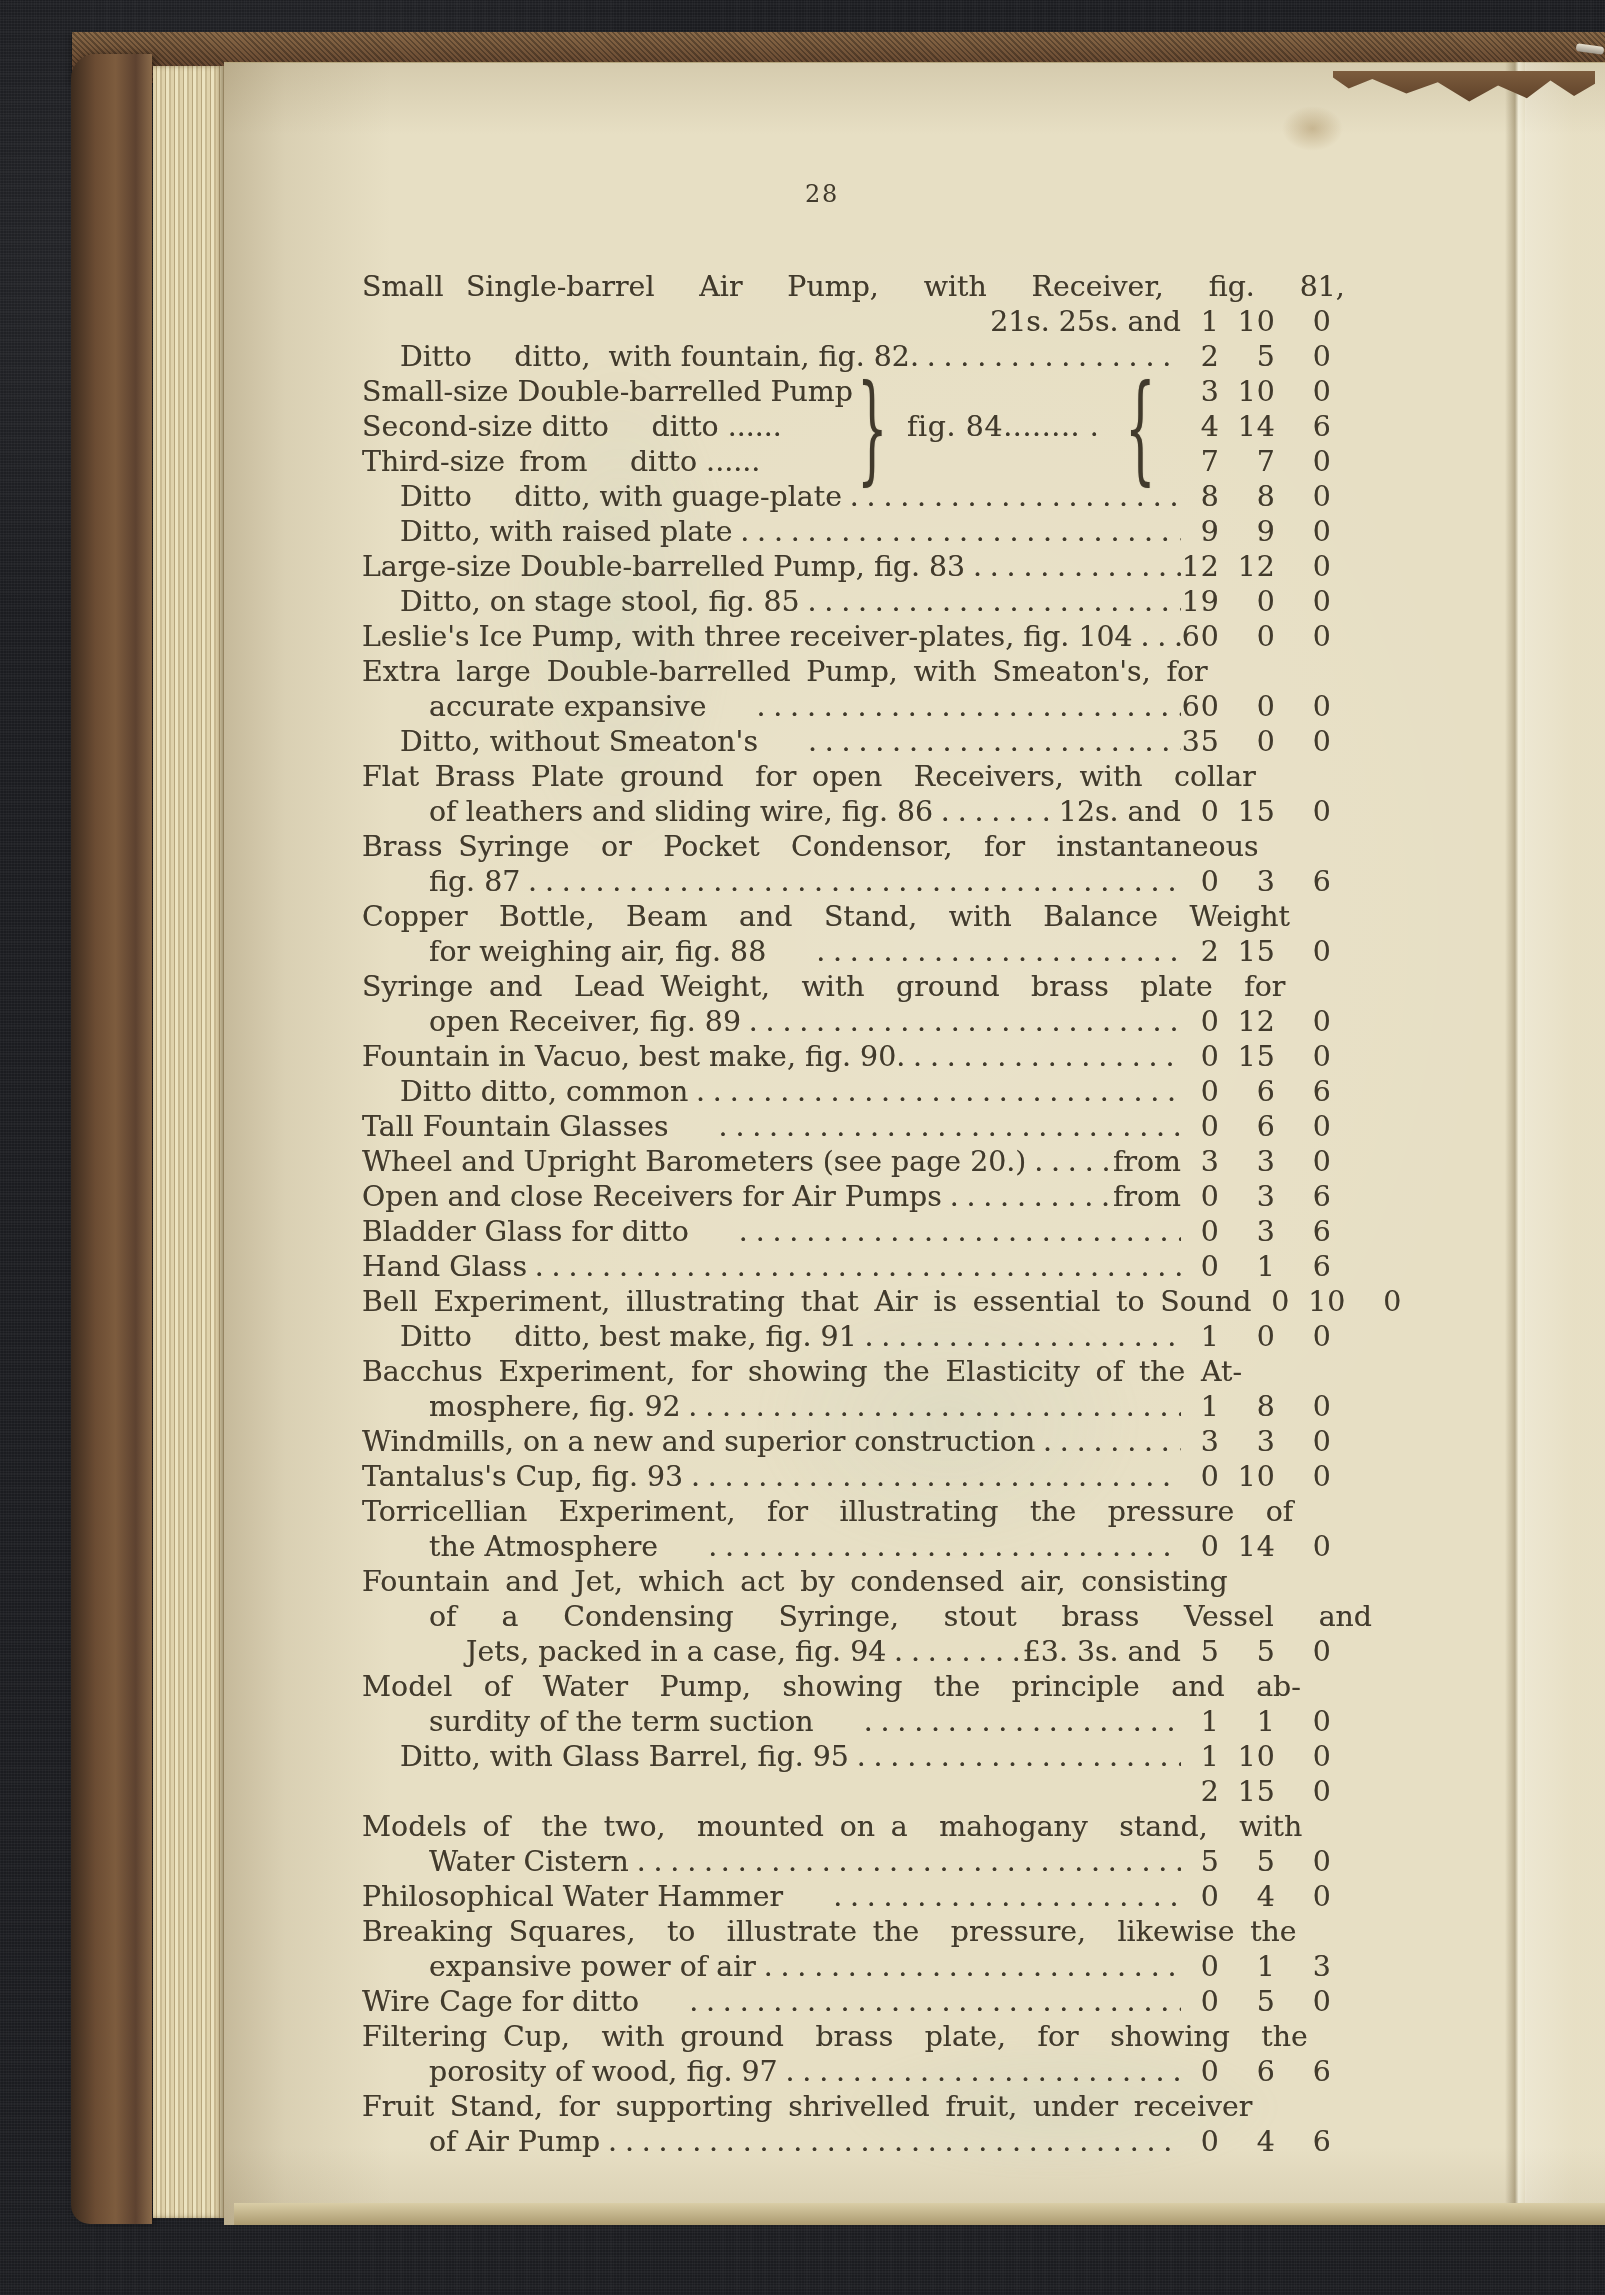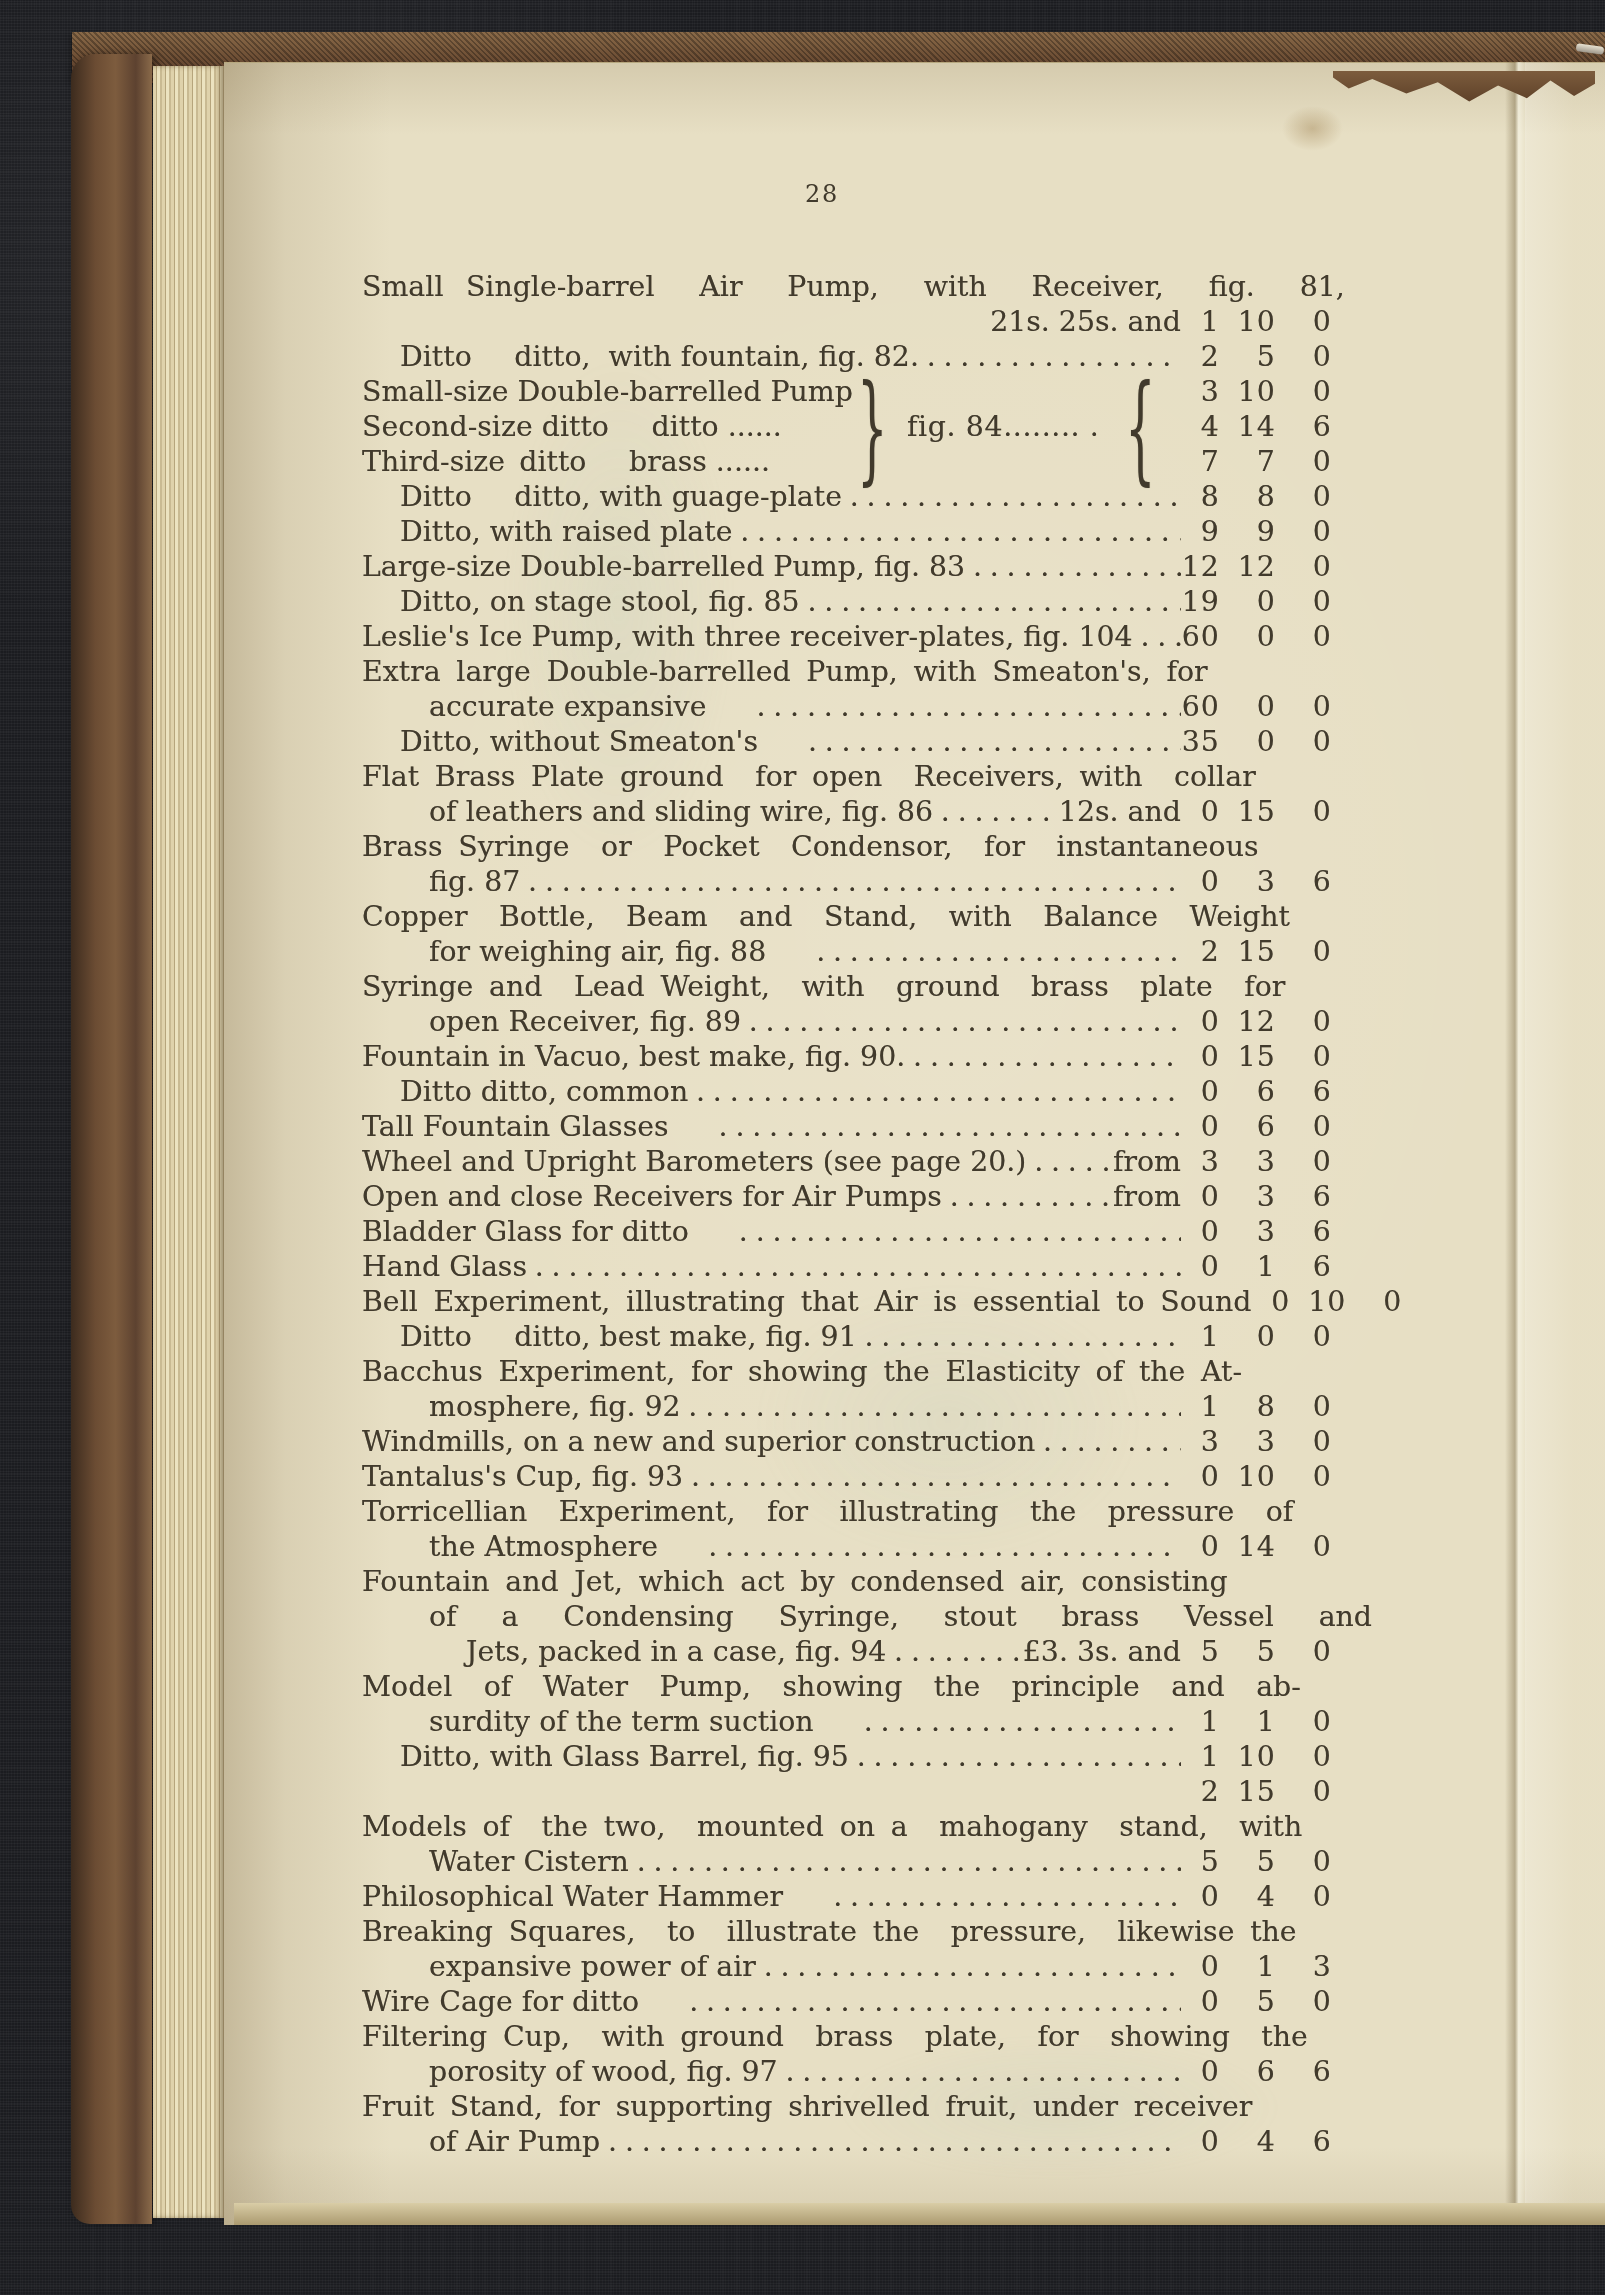--- a/index.html
+++ b/index.html
@@ -97,21 +97,21 @@
   <div class="bottom-edge"></div>
 
   <div class="pageno">28</div>
   <div class="content" id="rows">
       <div class="row w2"><span class="txt">Small Single-barrel  Air  Pump,  with  Receiver,  fig.  81,</span><span class="spacer"></span></div>
       <div class="row"><span class="spacer"></span><span class="pre">21s. 25s. and</span><span class="c c1">1</span><span class="c c2">10</span><span class="c c3">0</span></div>
       <div class="row i1"><span class="txt">Ditto  ditto,  with fountain, fig. 82.</span><span class="dots">..........................................................................................</span><span class="c c1">2</span><span class="c c2">5</span><span class="c c3">0</span></div>
       <div class="brace-wrap">
         <div class="row"><span class="txt">Small-size Double-barrelled Pump</span><span class="spacer"></span><span class="c c1">3</span><span class="c c2">10</span><span class="c c3">0</span></div>
         <div class="row"><span class="txt">Second-size ditto  ditto ......</span><span class="spacer"></span><span class="c c1">4</span><span class="c c2">14</span><span class="c c3">6</span></div>
-        <div class="row"><span class="txt">Third-size ditto  brass ......</span><span class="spacer"></span><span class="c c1">7</span><span class="c c2">7</span><span class="c c3">0</span></div>
+        <div class="row"><span class="txt">Third-size from  ditto ......</span><span class="spacer"></span><span class="c c1">7</span><span class="c c2">7</span><span class="c c3">0</span></div>
         <span class="bracket rbrace">}</span>
         <span class="bmid">fig. 84........ .</span>
         <span class="bracket lbrace">{</span>
       </div>
       <div class="row i1"><span class="txt">Ditto  ditto, with guage-plate</span><span class="dots">..........................................................................................</span><span class="c c1">8</span><span class="c c2">8</span><span class="c c3">0</span></div>
       <div class="row i1"><span class="txt">Ditto, with raised plate</span><span class="dots">..........................................................................................</span><span class="c c1">9</span><span class="c c2">9</span><span class="c c3">0</span></div>
       <div class="row"><span class="txt">Large-size Double-barrelled Pump, fig. 83</span><span class="dots">..........................................................................................</span><span class="c c1">12</span><span class="c c2">12</span><span class="c c3">0</span></div>
       <div class="row i1"><span class="txt">Ditto, on stage stool, fig. 85</span><span class="dots">..........................................................................................</span><span class="c c1">19</span><span class="c c2">0</span><span class="c c3">0</span></div>
       <div class="row"><span class="txt">Leslie's Ice Pump, with three receiver-plates, fig. 104</span><span class="dots">..........................................................................................</span><span class="c c1">60</span><span class="c c2">0</span><span class="c c3">0</span></div>
       <div class="row w1"><span class="txt">Extra large Double-barrelled Pump, with Smeaton's, for</span><span class="spacer"></span></div>

